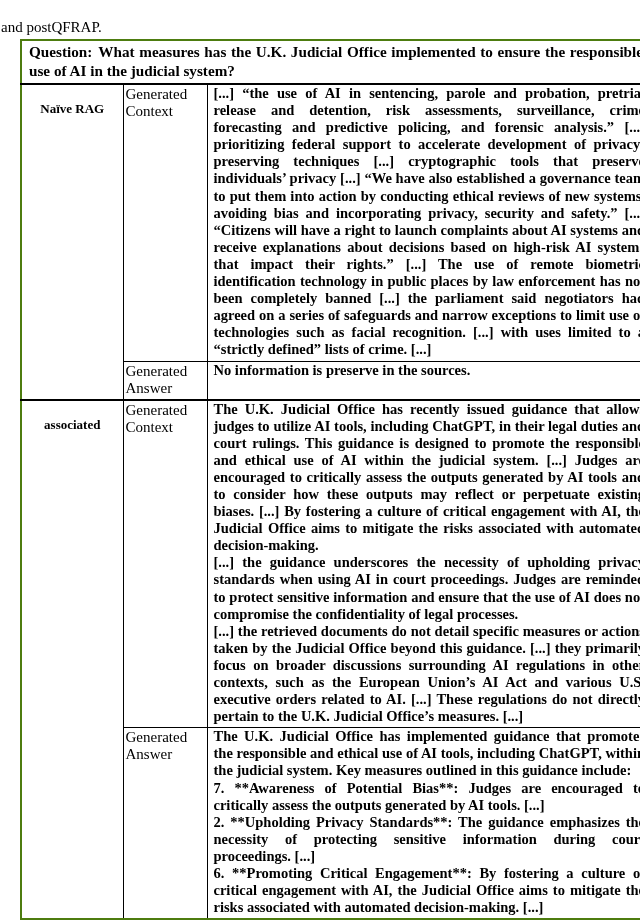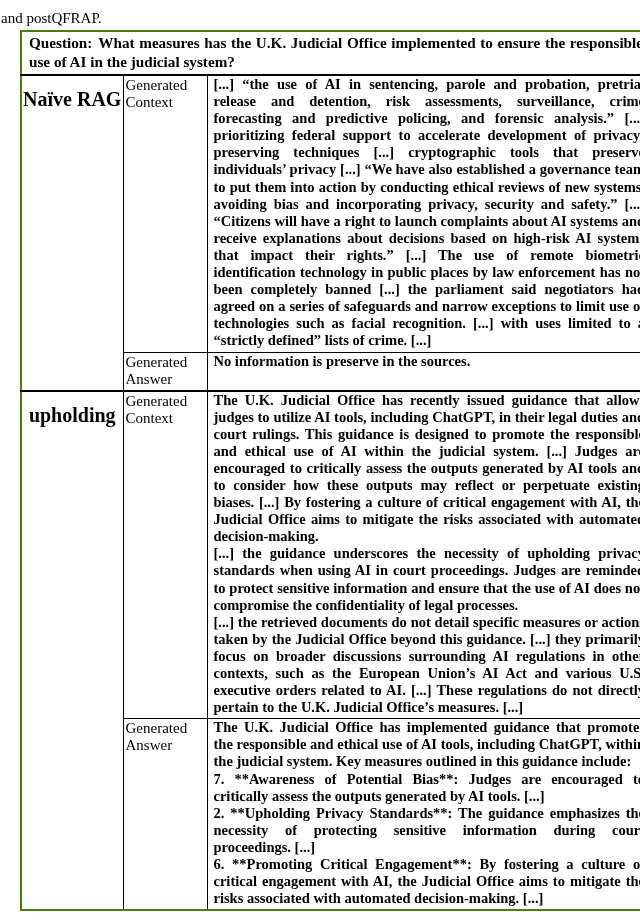--- a/index.html
+++ b/index.html
@@ -8,21 +8,21 @@
     background: #ffffff;
     font-family: "Liberation Serif", "DejaVu Serif", serif;
     color: #000000;
   }
   .page {
     position: relative;
     width: 640px;
     height: 923px;
     overflow: hidden;
     background: #ffffff;
-    padding-top: 10px;
+    padding-top: 19px;
   }
   .caption-fragment {
     font-size: 15px;
     line-height: 17px;
     margin: 0 0 3px 1px;
   }
   table.results-table {
     border-collapse: collapse;
     table-layout: fixed;
     width: 630px;
@@ -42,21 +42,21 @@
     font-weight: bold;
     font-size: 15.2px;
     line-height: 18.5px;
     padding: 2px 7px 3px 7px;
     text-align: justify;
   }
   td.question-cell .q-label { padding-right: 6px; }
   tr.section-start td { border-top: 2px solid #000; }
   td.method-cell {
     font-weight: bold;
-    font-size: 20px;
+    font-size: 13px;
     text-align: center;
     padding-top: 15px;
     line-height: 17px;
   }
   td.label-cell {
     font-size: 15px;
     line-height: 17px;
     text-align: left;
     padding: 1px 2px 2px 2px;
   }
@@ -100,21 +100,21 @@
     </tr>
 
     <tr>
       <td class="label-cell">Generated Answer</td>
       <td class="content-cell">
         <p>No information is preserve in the sources.</p>
       </td>
     </tr>
 
     <tr class="section-start">
-      <td rowspan="2" class="method-cell">upholding</td>
+      <td rowspan="2" class="method-cell">associated</td>
       <td class="label-cell">Generated Context</td>
       <td class="content-cell">
         <p>The U.K. Judicial Office has recently issued guidance that allows judges to utilize AI tools, including ChatGPT, in their legal duties and court rulings. This guidance is designed to promote the responsible and ethical use of AI within the judicial system. [...] Judges are encouraged to critically assess the outputs generated by AI tools and to consider how these outputs may reflect or perpetuate existing biases. [...] By fostering a culture of critical engagement with AI, the Judicial Office aims to mitigate the risks associated with automated decision-making.</p>
         <p>[...] the guidance underscores the necessity of upholding privacy standards when using AI in court proceedings. Judges are reminded to protect sensitive information and ensure that the use of AI does not compromise the confidentiality of legal processes.</p>
         <p>[...] the retrieved documents do not detail specific measures or actions taken by the Judicial Office beyond this guidance. [...] they primarily focus on broader discussions surrounding AI regulations in other contexts, such as the European Union’s AI Act and various U.S. executive orders related to AI. [...] These regulations do not directly pertain to the U.K. Judicial Office’s measures. [...]</p>
       </td>
     </tr>
 
     <tr>
       <td class="label-cell">Generated Answer</td>

